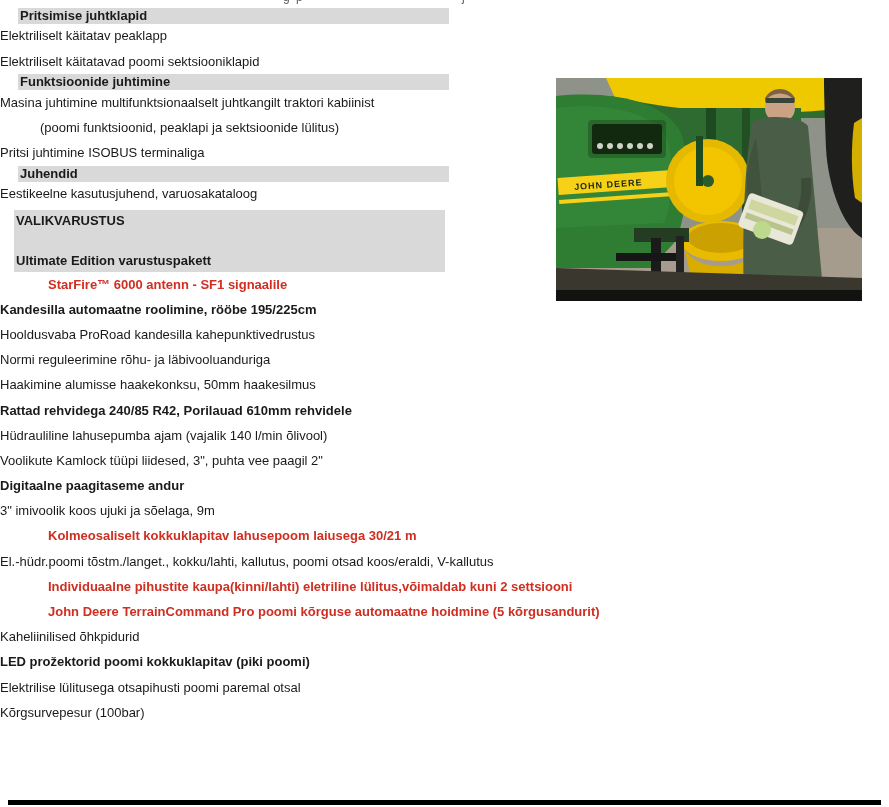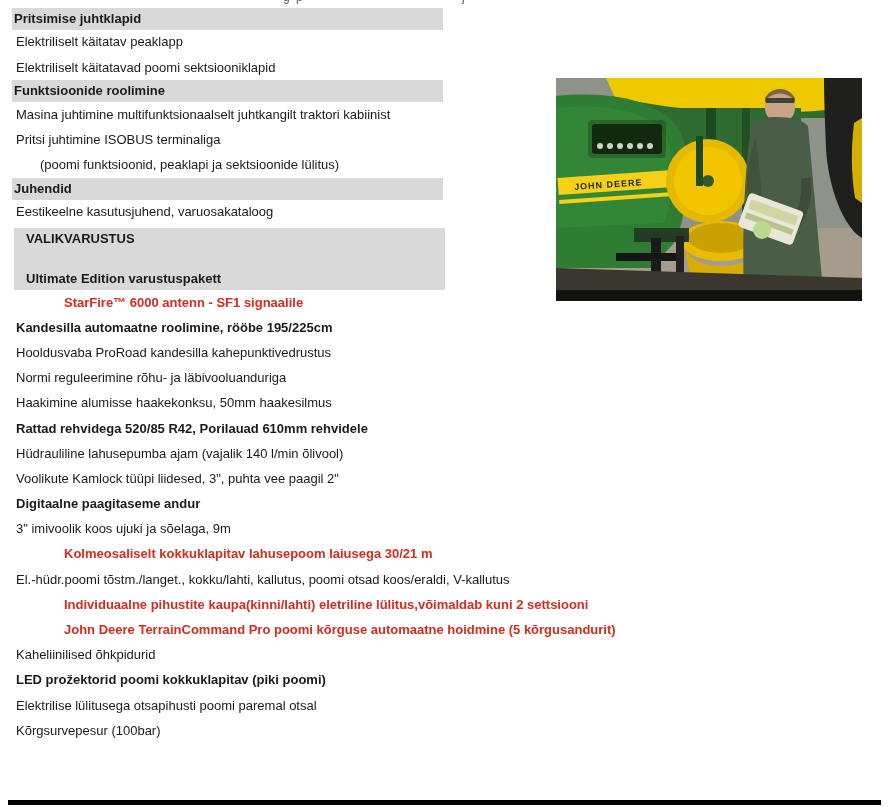--- a/index.html
+++ b/index.html
@@ -33,39 +33,39 @@
   .top-clip span:nth-child(1){left:283px;}
   .top-clip span:nth-child(2){left:296px;}
   .top-clip span:nth-child(3){left:462px;}
 
   .doc{position:absolute;top:0;left:0;width:889px;}
   .spacer-top{height:8px;}
 
   .row{font-size:13px;line-height:1.1;}
   .row.header{
     background:var(--header_bg);
-    width:431px;margin-left:12px;height:22px;
+    width:431px;margin-left:18px;height:16px;
     font-weight:bold;
     display:flex;align-items:center;
     padding-left:2px;
   }
   .row.item,.row.indent,.row.bold,.row.navy,.row.red{
     height:25.2px;display:flex;align-items:center;
-    padding-left:16px;width:100%;
+    width:100%;
   }
   .row.indent{padding-left:40px;}
   .row.bold{font-weight:bold;}
   .row.navy{font-weight:bold;color:var(--navy);}
   .row.red{font-weight:bold;color:var(--red);margin-left:48px;}
   .row.block{
     background:var(--header_bg);
     width:431px;margin-left:14px;margin-top:3px;
     height:62px;
     display:flex;flex-direction:column;justify-content:space-between;
-    padding:4px 2px 4px 12px;
+    padding:4px 2px 4px 2px;
     font-weight:bold;
   }
   .row.block .block-line1,.row.block .block-line2{font-size:13px;}
 
   .photo{
     position:absolute;left:556px;top:78px;width:306px;height:223px;
     display:block;
   }
   .bottom-rule{
     position:absolute;top:800px;left:8px;width:873px;height:5px;
@@ -84,36 +84,36 @@
   <span>p</span>
   <span>j</span>
 </div>
 
 <div class="doc">
   <div class="spacer-top"></div>
   <div>
       <div class="row header">Pritsimise juhtklapid</div>
       <div class="row item">Elektriliselt käitatav peaklapp</div>
       <div class="row item">Elektriliselt käitatavad poomi sektsiooniklapid</div>
-      <div class="row header">Funktsioonide roolimine</div>
+      <div class="row header">Funktsioonide juhtimine</div>
       <div class="row item">Masina juhtimine multifunktsionaalselt juhtkangilt traktori kabiinist</div>
+      <div class="row indent">(poomi funktsioonid, peaklapi ja sektsioonide lülitus)</div>
       <div class="row item">Pritsi juhtimine ISOBUS terminaliga</div>
-      <div class="row indent">(poomi funktsioonid, peaklapi ja sektsioonide lülitus)</div>
       <div class="row header">Juhendid</div>
       <div class="row item">Eestikeelne kasutusjuhend, varuosakataloog</div>
       <div class="row block">
         <div class="block-line1">VALIKVARUSTUS</div>
         <div class="block-line2">Ultimate Edition varustuspakett</div>
       </div>
       <div class="row red">StarFire™ 6000 antenn - SF1 signaalile</div>
       <div class="row bold">Kandesilla automaatne roolimine, rööbe 195/225cm</div>
       <div class="row item">Hooldusvaba ProRoad kandesilla kahepunktivedrustus</div>
       <div class="row item">Normi reguleerimine rõhu- ja läbivooluanduriga</div>
       <div class="row item">Haakimine alumisse haakekonksu, 50mm haakesilmus</div>
-      <div class="row bold">Rattad rehvidega 520/85 R42, Porilauad 610mm rehvidele</div>
+      <div class="row bold">Rattad rehvidega 240/85 R42, Porilauad 610mm rehvidele</div>
       <div class="row item">Hüdrauliline lahusepumba ajam (vajalik 140 l/min õlivool)</div>
       <div class="row item">Voolikute Kamlock tüüpi liidesed, 3", puhta vee paagil 2"</div>
       <div class="row bold">Digitaalne paagitaseme andur</div>
       <div class="row item">3" imivoolik koos ujuki ja sõelaga, 9m</div>
       <div class="row red">Kolmeosaliselt kokkuklapitav lahusepoom laiusega 30/21 m</div>
       <div class="row item">El.-hüdr.poomi tõstm./langet., kokku/lahti, kallutus, poomi otsad koos/eraldi, V-kallutus</div>
       <div class="row red">Individuaalne pihustite kaupa(kinni/lahti) eletriline lülitus,võimaldab kuni 2 settsiooni</div>
       <div class="row red">John Deere TerrainCommand Pro poomi kõrguse automaatne hoidmine (5 kõrgusandurit)</div>
       <div class="row item">Kaheliinilised õhkpidurid</div>
       <div class="row bold">LED prožektorid poomi kokkuklapitav (piki poomi)</div>

